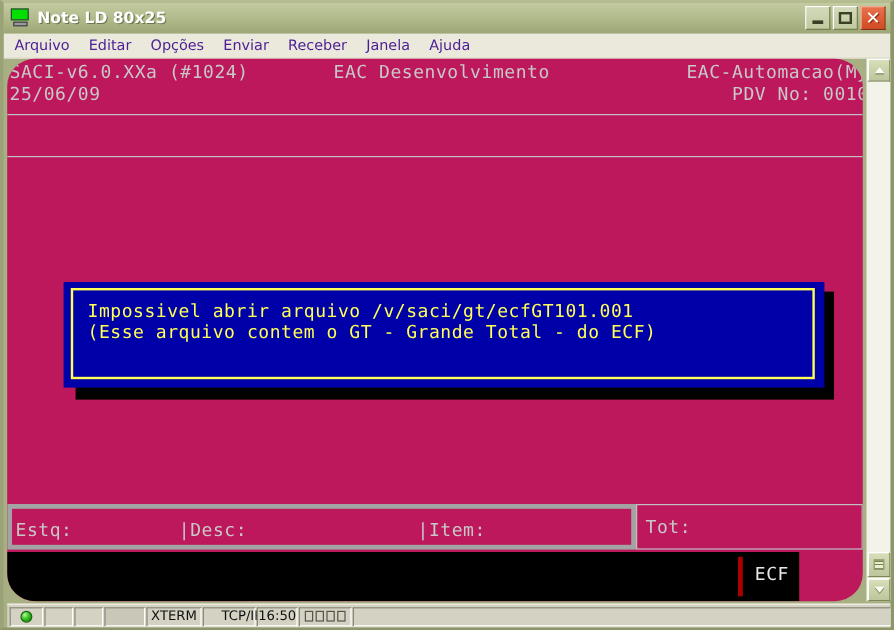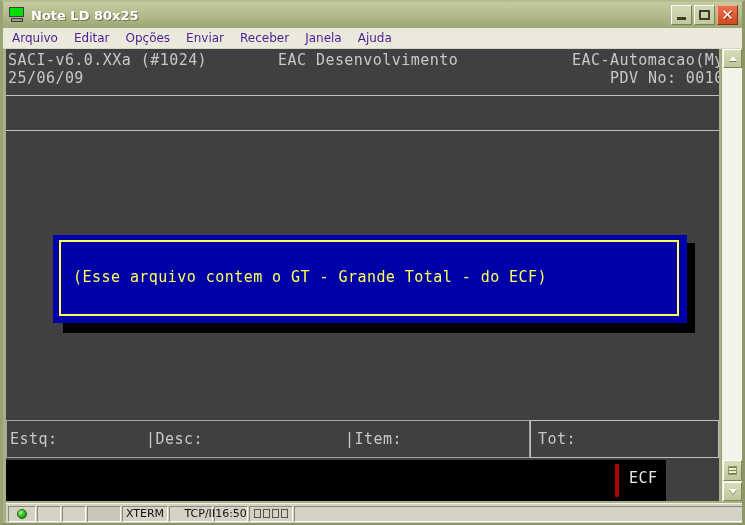--- a/index.html
+++ b/index.html
@@ -131,26 +131,27 @@
     white-space: nowrap;
     cursor: default;
   }
 
   
   #terminal {
     position: absolute;
     left: 3px; top: 47px;
     width: 713px;
     height: 452px;
-    background: #404040;
+    background: #be185d;
     overflow: hidden;
     font-family: "DejaVu Sans Mono", monospace;
     font-size: 15px;
     line-height: 18px;
     color: #c8c8c8;
+    border-radius: 23px;
   }
 
   .term-row {
     position: absolute;
     left: 0;
     width: 713px;
     height: 18px;
     white-space: pre;
     font-family: "DejaVu Sans Mono", monospace;
     font-size: 15px;
@@ -212,21 +213,21 @@
   
   #fields {
     position: absolute;
     left: 0; top: 371px;
     width: 713px; height: 38px;
   }
   #field-main {
     position: absolute;
     left: 0; top: 0;
     width: 524px; height: 38px;
-    border: 1px solid #a3a3a3;
+    border: 4px solid #a3a3a3;
     box-sizing: border-box;
   }
   #field-tot {
     position: absolute;
     left: 524px; top: 0;
     width: 189px; height: 38px;
     border: 1px solid #c0c0c0;
     box-sizing: border-box;
   }
   .fld {
@@ -411,20 +412,21 @@
     <div class="term-row hdr-right">EAC-Automacao(MySQL)</div>
     <div class="term-row hdr-date">25/06/09</div>
     <div class="term-row hdr-pdv">PDV No: 00101</div>
 
     <div class="hline" id="hline1"></div>
     <div class="hline" id="hline2"></div>
 
     <div id="dialog-shadow"></div>
     <div id="dialog">
       <div id="dialog-inner">
+        <div class="dlg-line" id="dlg-l0">Impossivel abrir arquivo /v/saci/gt/ecfGT101.001</div>
         <div class="dlg-line" id="dlg-l1">(Esse arquivo contem o GT - Grande Total - do ECF)</div>
       </div>
     </div>
 
     <div id="fields">
       <div id="field-main">
         <span class="fld" id="fld-estq">Estq:</span>
         <span class="fld" id="fld-desc">|Desc:</span>
         <span class="fld" id="fld-item">|Item:</span>
       </div>

